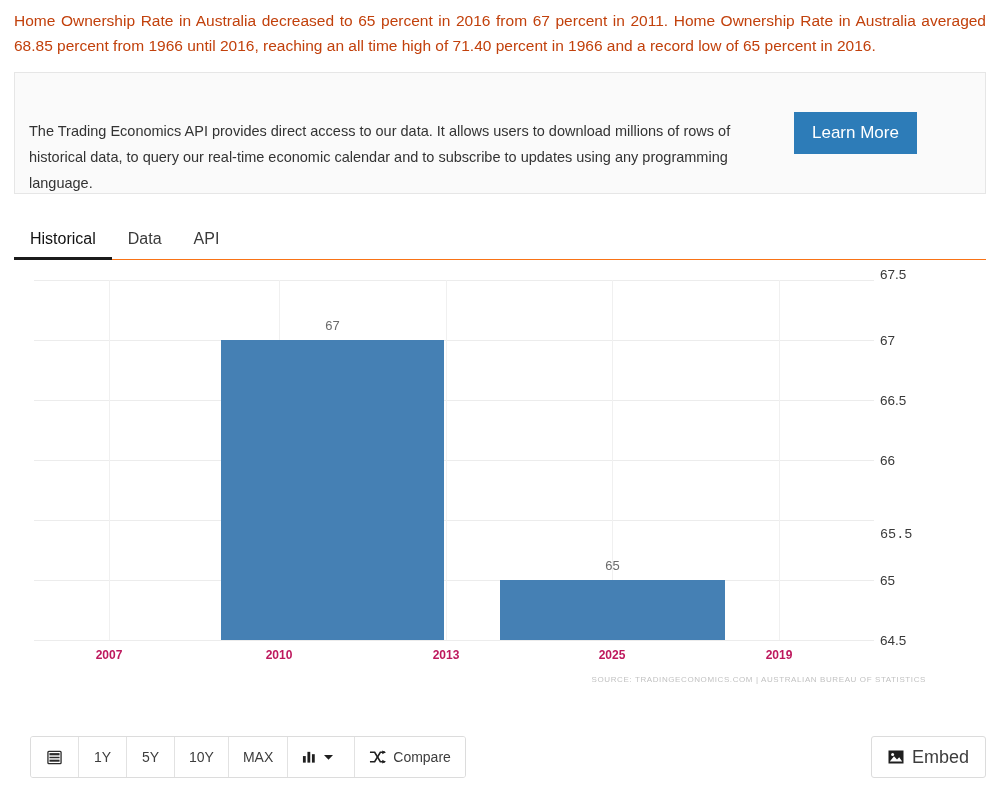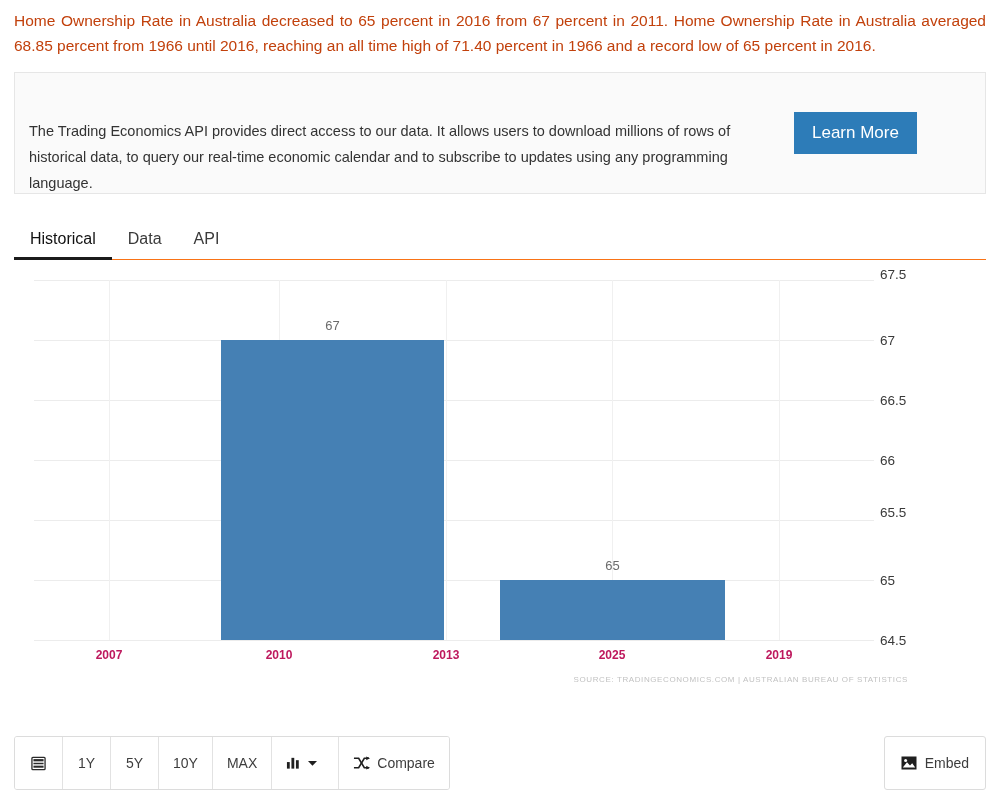--- a/index.html
+++ b/index.html
@@ -124,21 +124,21 @@
   .xtick {
     position: absolute;
     font-size: 12px;
     color: #be185d;
     transform: translateX(-50%);
     white-space: nowrap;
     font-weight: bold;
   }
   #source-note {
     position: absolute;
-    right: 78px;
+    right: 60px;
     top: 405px;
     font-size: 8px;
     letter-spacing: 0.6px;
     color: #c2c2c2;
     white-space: nowrap;
     text-align: right;
   }
 
   
   #toolbar {
@@ -148,21 +148,22 @@
     display: flex;
     align-items: center;
     justify-content: space-between;
   }
   #range-group {
     display: flex;
     border: 1px solid #dcdcdc;
     border-radius: 3px;
     overflow: hidden;
     background: #fff;
-    height: 54px;
+    height: 42px;
+    margin-left: 16px;
   }
   .tb-btn {
     display: flex;
     align-items: center;
     justify-content: center;
     gap: 7px;
     min-width: 48px;
     padding: 0 14px;
     border: none;
     border-right: 1px solid #e2e2e2;
@@ -171,27 +172,27 @@
     font-size: 14px;
     color: #3d3d3d;
     cursor: pointer;
     height: 100%;
   }
   .tb-btn:last-child { border-right: none; }
   #embed-btn {
     display: flex;
     align-items: center;
     gap: 8px;
-    height: 54px;
+    height: 42px;
     padding: 0 16px;
     border: 1px solid #dcdcdc;
     border-radius: 3px;
     background: #fff;
     font-family: "Liberation Sans", sans-serif;
-    font-size: 14px;
+    font-size: 18px;
     color: #3d3d3d;
     cursor: pointer;
   }
   .icon { display: inline-flex; align-items: center; }
 </style>
 </head>
 <body>
 
 <div id="intro">Home Ownership Rate in Australia decreased to 65 percent in 2016 from 67 percent in 2011. Home Ownership Rate in Australia averaged 68.85 percent from 1966 until 2016, reaching an all time high of 71.40 percent in 1966 and a record low of 65 percent in 2016.</div>
 
@@ -223,21 +224,21 @@
       <div class="bar" style="left: 187px; width: 223px; top: 60px; height: 300px; background: rgb(69, 128, 180);"></div>
       <div class="bar-label" style="left: 298.5px; top: 38px;">67</div>
       <div class="bar" style="left: 466px; width: 225px; top: 300px; height: 60px; background: rgb(69, 128, 180);"></div>
       <div class="bar-label" style="left: 578.5px; top: 278px;">65</div>
     </div>
   <div id="source-note">SOURCE: TRADINGECONOMICS.COM | AUSTRALIAN BUREAU OF STATISTICS</div>
 <div class="ytick" style="top: 4px;">67.5</div>
     <div class="ytick" style="top: 70px;">67</div>
     <div class="ytick" style="top: 130px;">66.5</div>
     <div class="ytick" style="top: 190px;">66</div>
-    <div class="ytick" style="top: 242px;">65.5</div>
+    <div class="ytick" style="top: 264px; font-family: Liberation Mono, monospace;">65.5</div>
     <div class="ytick" style="top: 310px;">65</div>
     <div class="ytick" style="top: 370px;">64.5</div>
     <div class="xtick" style="left: 95px; top: 378px;">2007</div>
     <div class="xtick" style="left: 265px; top: 378px;">2010</div>
     <div class="xtick" style="left: 432px; top: 378px;">2013</div>
     <div class="xtick" style="left: 598px; top: 378px;">2025</div>
     <div class="xtick" style="left: 765px; top: 378px;">2019</div>
   </div>
 
 <div id="toolbar">

